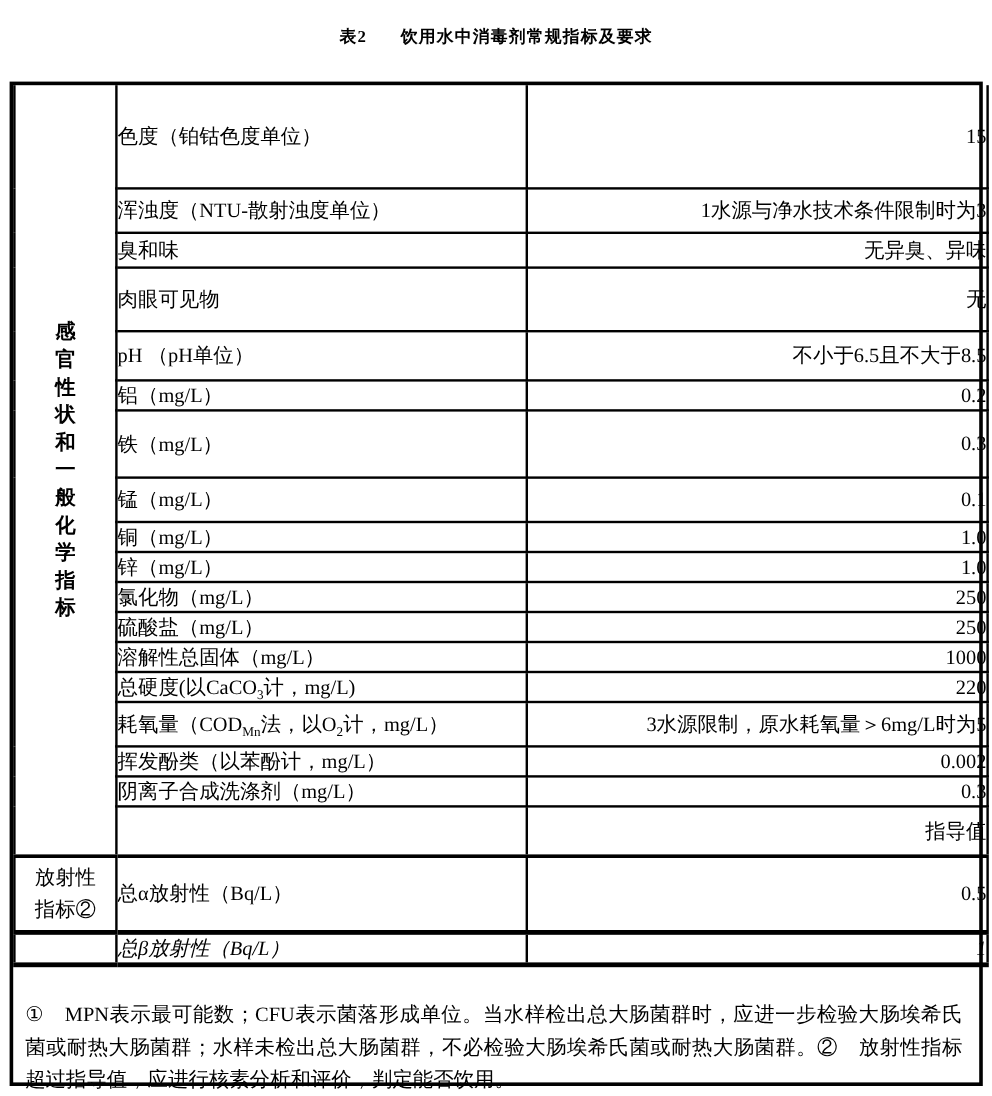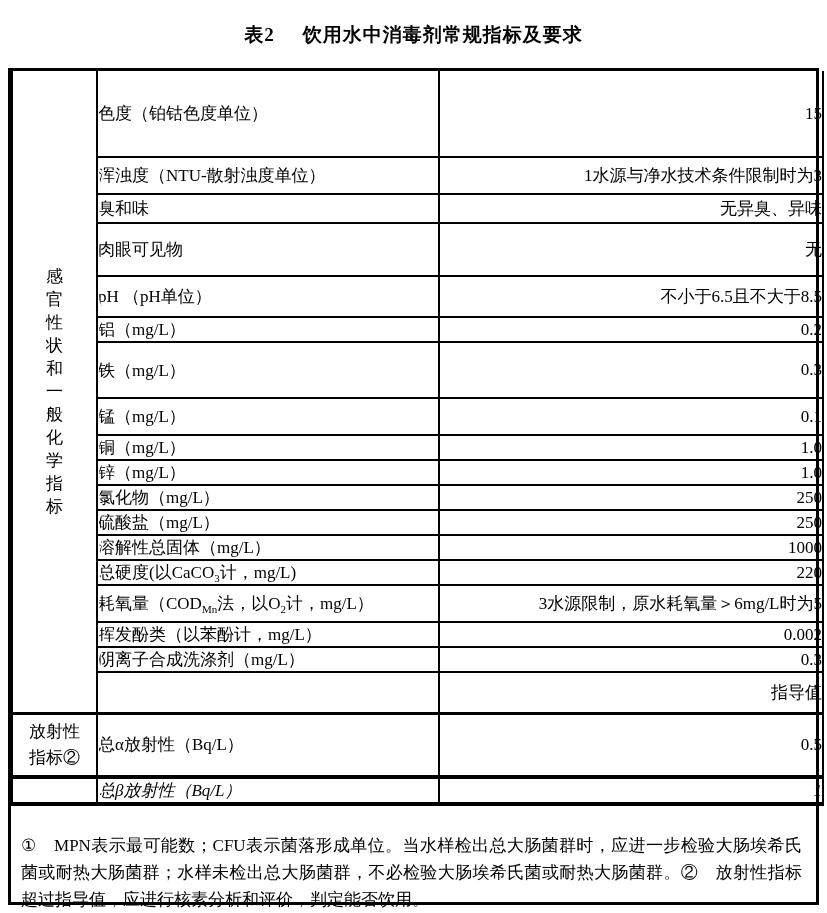--- a/index.html
+++ b/index.html
@@ -7,21 +7,21 @@
     width:827px; height:913px;
     background:#ffffff;
     color:#000000;
     font-family:"Liberation Serif","DejaVu Serif",serif;
     position:relative;
     overflow:hidden;
   }
   .doc-title {
     position:absolute; top:22px; left:0; right:0;
     text-align:center;
-    font-size:19px; font-weight:bold;
+    font-size:14px; font-weight:bold;
     letter-spacing:1px;
     white-space:nowrap;
   }
   .doc-title .title-prefix { margin-right:28px; }
   .table-box {
     position:absolute; left:8px; top:68px;
     width:811px; height:837px;
     border:3px solid #000;
     box-sizing:border-box;
     background:#fff;
@@ -35,40 +35,41 @@
     border:2px solid #000;
     padding:0;
     font-size:17px;
     overflow:hidden;
   }
   td.c-group {
     border-left:none;
     text-align:center;
     vertical-align:middle;
   }
-  td.c-label { padding-left:10px; vertical-align:middle;border-radius:24px; }
+  td.c-label { padding-left:10px; vertical-align:middle; }
   td.c-value {
     border-right:none;
     text-align:right;
     vertical-align:middle;
   }
   tr.r-first td { border-top:none; }
   tr.t3 > td { border-top-width:3px; }
   tr.t4 > td { border-top-width:4px; }
   tr.b4 > td { border-bottom-width:4px;font-style:italic; }
   .h86{height:86px}.h37{height:37px}.h29{height:29px}.h53{height:53px}
   .h26{height:41px}.h28{height:20px}.h56{height:56px}.h27{height:14px}
   .h64{height:64px}.h25{height:25px}
   .v-text {
     display:inline-block;
     width:1.06em;
     word-break:break-all;
     line-height:23px;
     text-align:center;
     letter-spacing:0;
+    font-weight:bold;
   }
   .wrap-3 {
     display:inline-block;
     width:3.3em;
     line-height:1.5;
     word-break:break-all;
   }
   sub { font-size:11px; line-height:0; }
   .footnote {
     padding:26px 14px 0 10px;

